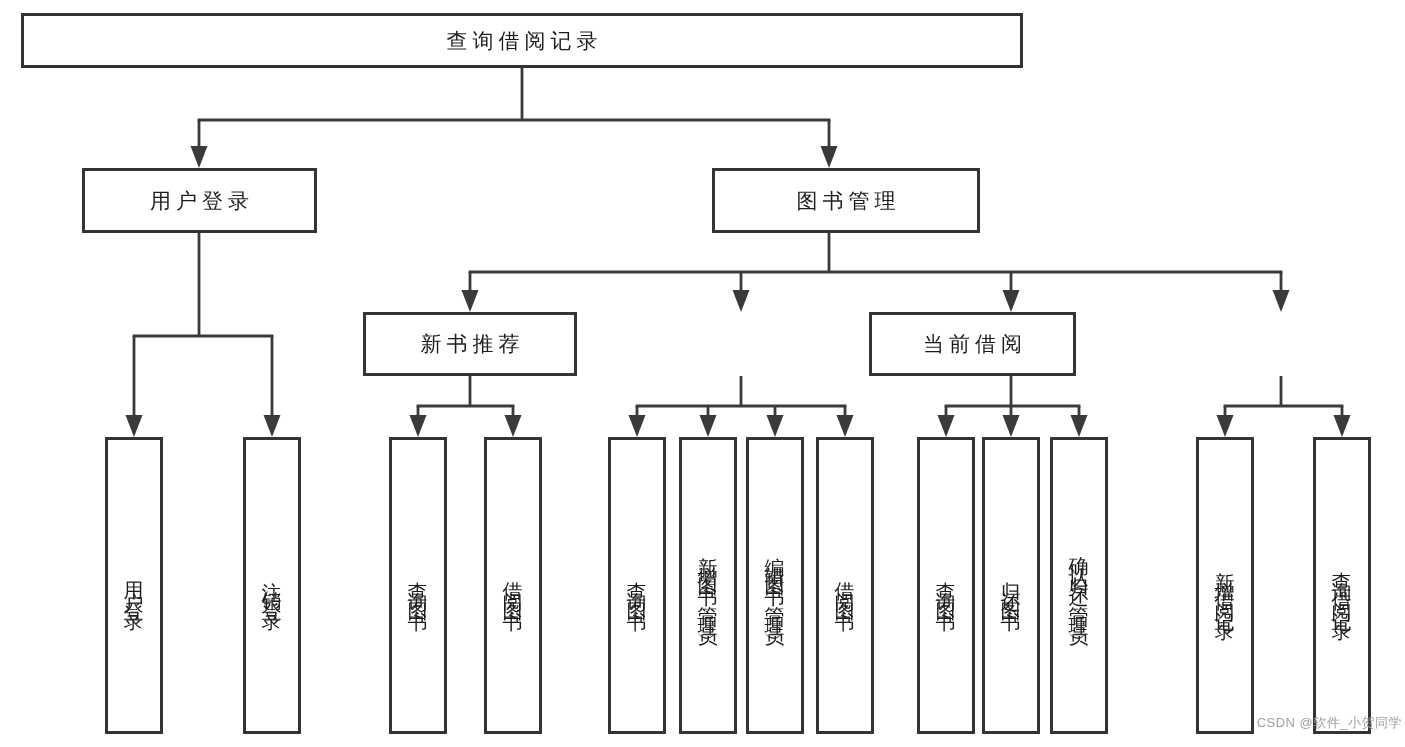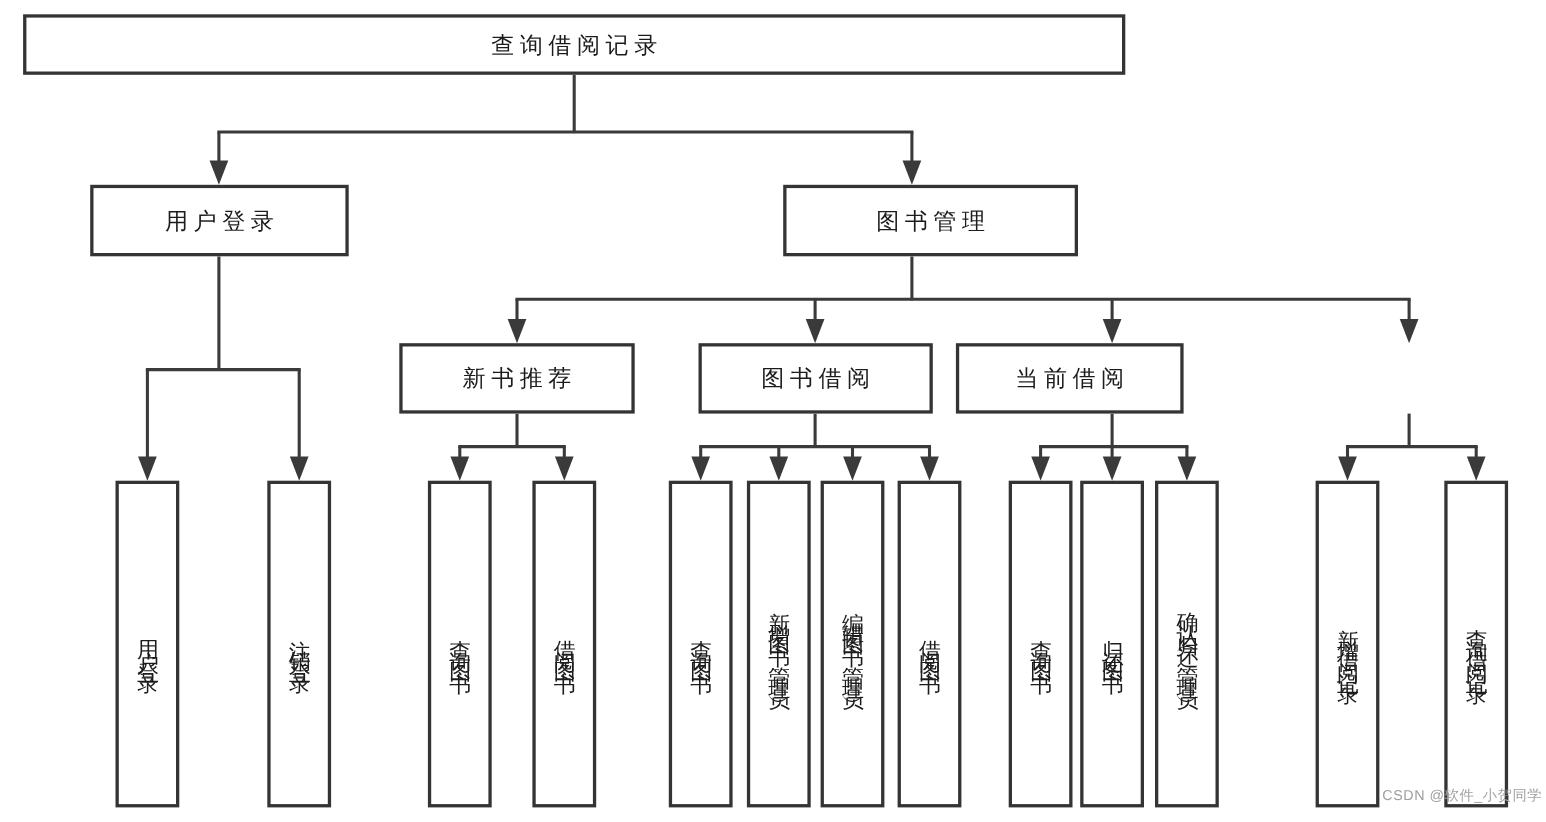--- a/index.html
+++ b/index.html
@@ -113,21 +113,20 @@
         <polygon points="1333.5,415 1350.5,415 1342,437"></polygon>
     </g>
   </svg>
 
   <div class="node hbox" style="left:21px;top:13px;width:1002px;height:55px">查询借阅记录</div>
 
   <div class="node hbox" style="left:82px;top:168px;width:235px;height:65px">用户登录</div>
   <div class="node hbox" style="left:712px;top:168px;width:268px;height:65px">图书管理</div>
 
   <div class="node hbox" style="left:363px;top:312px;width:214px;height:64px">新书推荐</div>
-  <div class="node hbox" style="left:635px;top:312px;width:213px;height:64px">图书借阅</div>
   <div class="node hbox" style="left:869px;top:312px;width:207px;height:64px">当前借阅</div>
 
   <div class="node vbox" style="left:105px;top:437px">用户登录</div>
   <div class="node vbox" style="left:243px;top:437px">注销登录</div>
 
   <div class="node vbox" style="left:389px;top:437px">查询图书</div>
   <div class="node vbox" style="left:484px;top:437px">借阅图书</div>
 
   <div class="node vbox" style="left:608px;top:437px">查询图书</div>
   <div class="node vbox" style="left:679px;top:437px">新增图书（管理员）</div>

